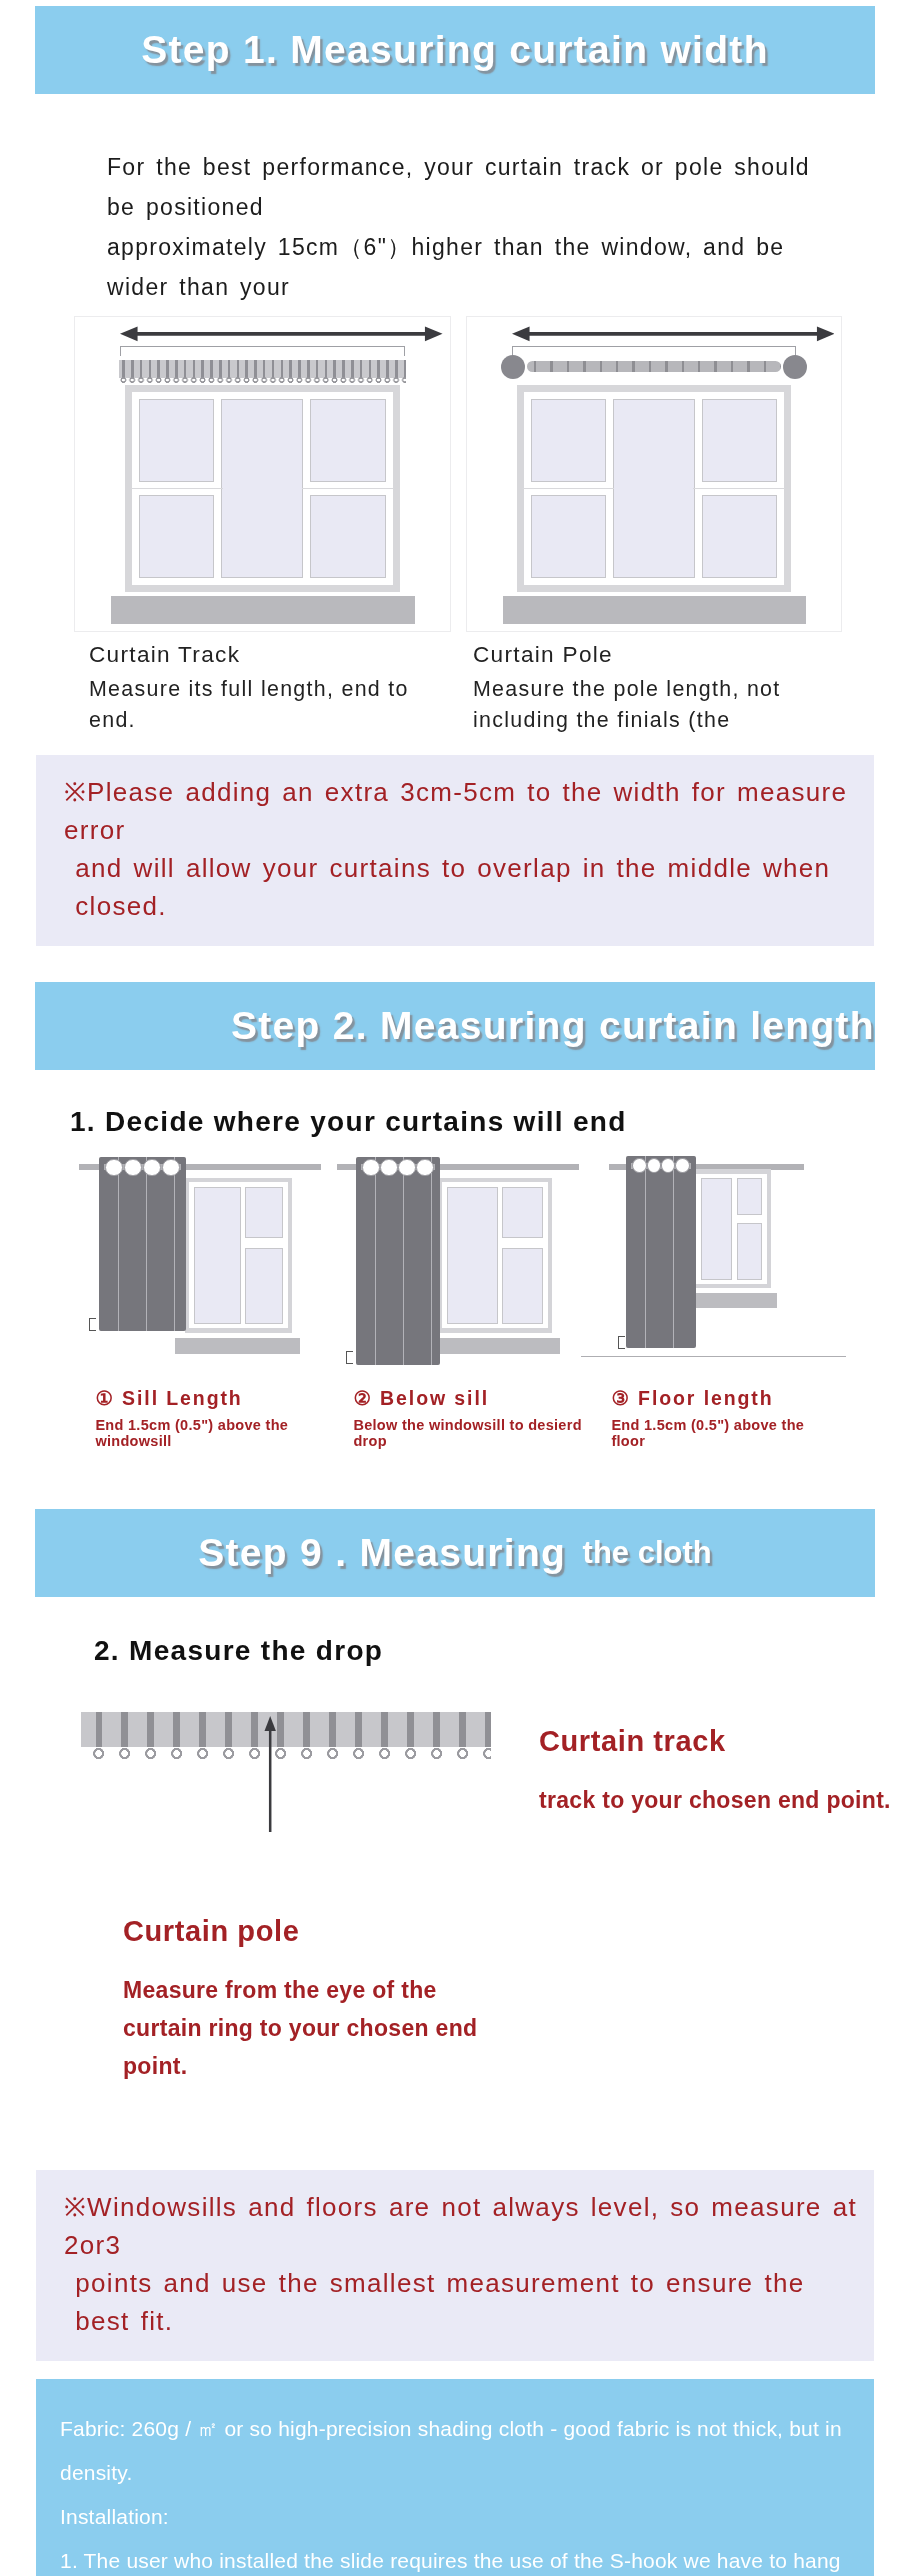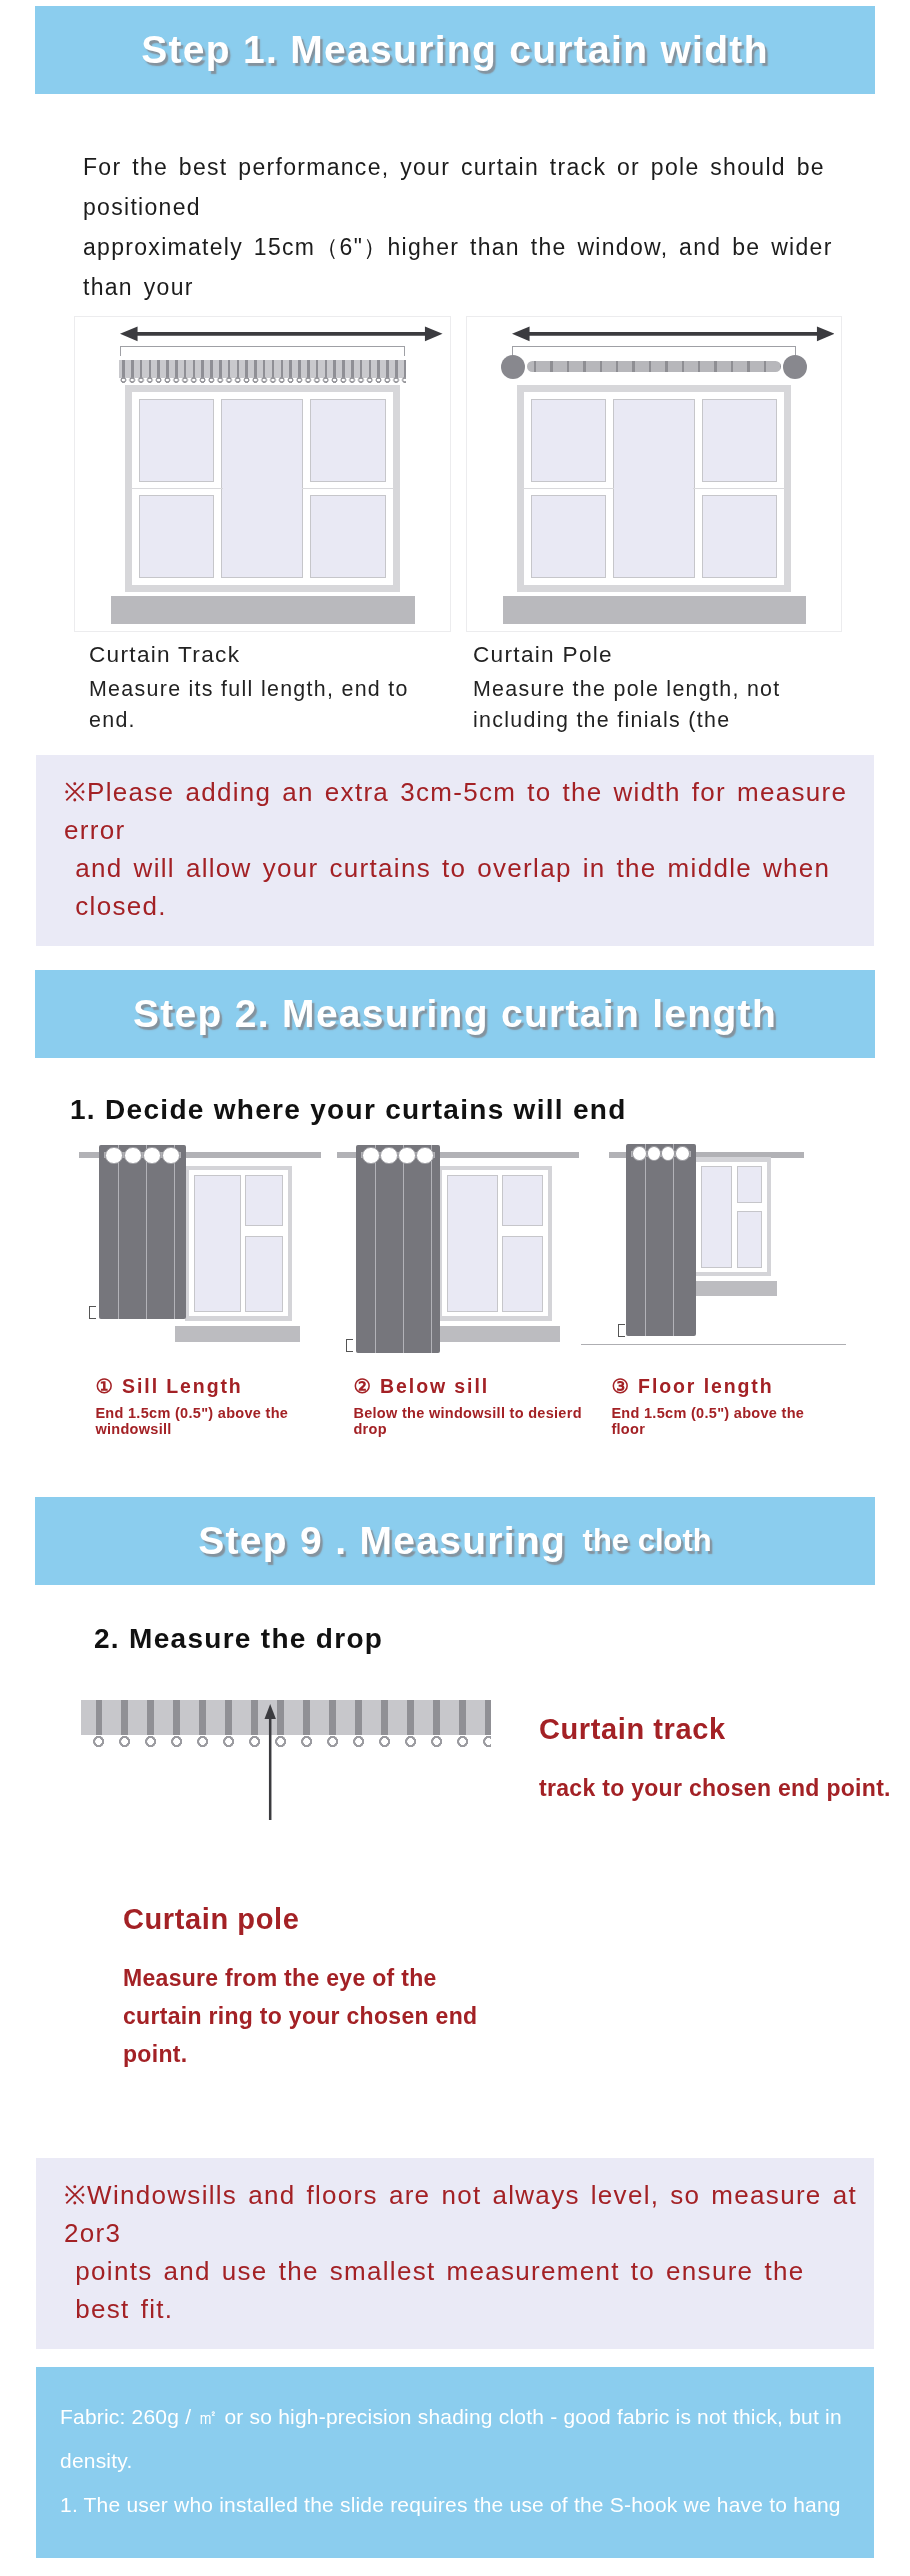--- a/index.html
+++ b/index.html
@@ -8,25 +8,25 @@
     font-family:"Liberation Sans", sans-serif;position:relative;
   }
   
   .banner{margin:0 35px;height:88px;background:#8bcdee;
     display:flex;align-items:center;justify-content:center;}
   .banner-text{color:#fff;font-weight:bold;font-size:39px;letter-spacing:1.3px;
     text-shadow:2.5px 2.5px 1.3px rgba(130,135,142,.85);}
   .banner-sub{color:#fff;font-weight:bold;font-size:31px;margin-left:16.4px;
     text-shadow:2.5px 2.5px 1.3px rgba(130,135,142,.85);}
   #banner-step1{margin-top:6.3px;}
-  #banner-step2{margin-top:24px;}
+  #banner-step2{margin-top:36px;justify-content:flex-end;}
   #banner-step3{margin-top:60px;}
 
   
-  .intro{margin:53px 69px 0 83px;font-size:23px;color:#1c1c1c;
+  .intro{margin:53px 69px 0 107px;font-size:23px;color:#1c1c1c;
     letter-spacing:1.3px;word-spacing:3.1px;}
   .intro div{line-height:40px;}
 
   
   .figrow1{display:flex;margin:8.8px 68px 0 74px;gap:15px;}
   .win-fig{position:relative;flex:1;height:314px;background:#fff;border:0.6px solid #ececee;}
   .harrow{position:absolute;top:7.5px;left:45px;right:45px;height:17.6px;}
   .bracket{position:absolute;top:29px;left:45px;right:45px;height:9.4px;
     border-top:1.3px solid #9fa0a5;border-left:1.3px solid #9fa0a5;border-right:1.3px solid #9fa0a5;}
   .track-strip{position:absolute;top:43px;left:44px;right:44px;height:17.6px;background:#c9c9cd;
@@ -370,15 +370,16 @@
   </div>
 </div>
 
 <div class="note" id="note2">
     <div>※Windowsills and floors are not always level, so measure at 2or3</div>
     <div>points and use the smallest measurement to ensure the best fit.</div>
   </div>
 
 <div class="footer">
     <div>Fabric: 260g / ㎡ or so high-precision shading cloth - good fabric is not thick, but in density.</div>
+    <div>Installation:</div>
     <div>1. The user who installed the slide requires the use of the S-hook we have to hang</div>
   </div>
 
 
 </body></html>

